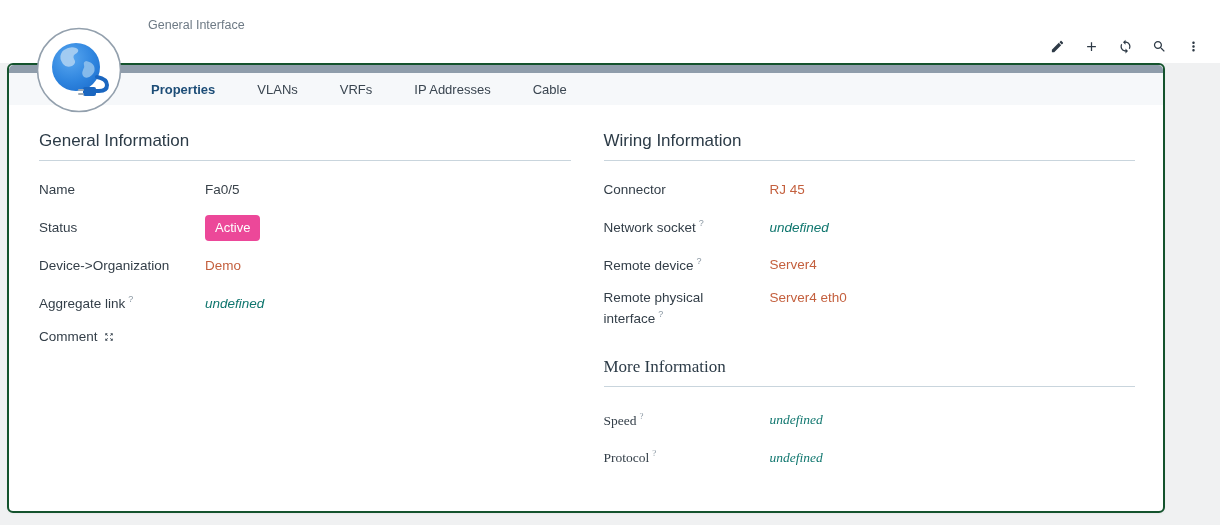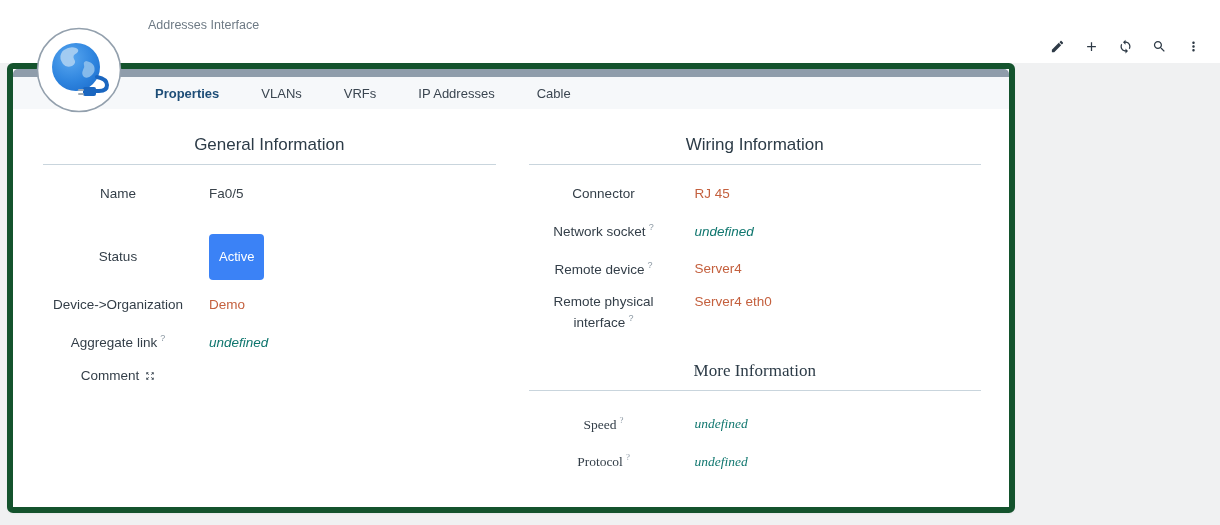--- a/index.html
+++ b/index.html
@@ -29,23 +29,23 @@
     display:flex; align-items:center; gap:17px; z-index:6;
   }
   .tool-btn {
     width:17px; height:17px; display:flex; align-items:center; justify-content:center;
     cursor:pointer; background:none; border:none; padding:0;
   }
   .tool-btn svg { width:15px; height:15px; fill:#2e3a46; }
 
   .card {
     position:absolute; left:7px; top:63px;
-    width:1008px; height:450px;
+    width:1158px; height:450px;
     background:#ffffff;
-    border:6px solid #14532d;
+    border:2px solid #14532d;
     border-radius:6px;
     box-shadow:0 1px 2px rgba(0,0,0,.04);
   }
   .card-bar {
     height:8px; background:#8f9dab;
     border-radius:5px 5px 0 0;
   }
   .tab-row {
     height:32px; background:#f6f8fa;
     display:flex; align-items:center;
@@ -54,21 +54,20 @@
   .tab {
     font-size:13px; color:#3a4550; cursor:pointer;
     background:none; border:none; padding:0;
     font-family:"Liberation Sans", sans-serif;
   }
   .tab.active { color:#1d4d77; font-weight:bold; }
 
   .content {
     display:flex; gap:33px;
     padding:26px 28px 0 30px;
-    text-align:center;
   }
   .col { flex:1; min-width:0; }
 
   .section-heading {
     font-size:17px; font-weight:400; color:#2c3b47;
     margin:0; padding-bottom:9px;
     border-bottom:1px solid #c9d5dd;
   }
   .rows { margin-top:21px; }
   .field-row {
@@ -80,39 +79,39 @@
     font-size:13.5px; color:#333e48;
   }
   .help-sup {
     font-size:9px; color:#8a97a2; vertical-align:super;
     margin-left:3px; cursor:help;
   }
   .field-value { font-size:13.5px; color:#3a434b; }
   .field-value.link { color:#c4603e; cursor:pointer; text-decoration:none; }
   .field-value.undef { font-style:italic; color:#0f766e; }
   .badge {
-    display:inline-block; background:#3b82f6; color:#ffffff;
-    font-size:13px; padding:15px 10px; border-radius:4px;margin-top:15px;
+    display:inline-block; background:#ec4899; color:#ffffff;
+    font-size:13px; padding:5px 10px; border-radius:4px;
   }
   .expand-ic { margin-left:6px; position:relative; top:1px; cursor:pointer; }
   .expand-ic svg { width:10px; height:10px; fill:#3a4550; }
 
   .section-more { margin-top:30px;font-family:Liberation Serif, serif; }
 
   .avatar {
     position:absolute; left:36px; top:27px;
     width:86px; height:86px; z-index:5;
   }
 </style>
 </head>
 <body>
 
 <div class="header-band">
   <div class="title-block">
-    <div class="page-subtitle">Addresses Interface</div>
+    <div class="page-subtitle">General Interface</div>
   </div>
 </div>
 
 <div class="toolbar">
   <button class="tool-btn" title="Edit">
     <svg viewBox="0 0 24 24">
         <path d="M3 17.25V21h3.75L17.81 9.94l-3.75-3.75L3 17.25zM20.71 7.04c.39-.39.39-1.02 0-1.41l-2.34-2.34c-.39-.39-1.02-.39-1.41 0l-1.83 1.83 3.75 3.75 1.83-1.83z"></path>
       </svg>
   </button>
   <button class="tool-btn" title="Add">

